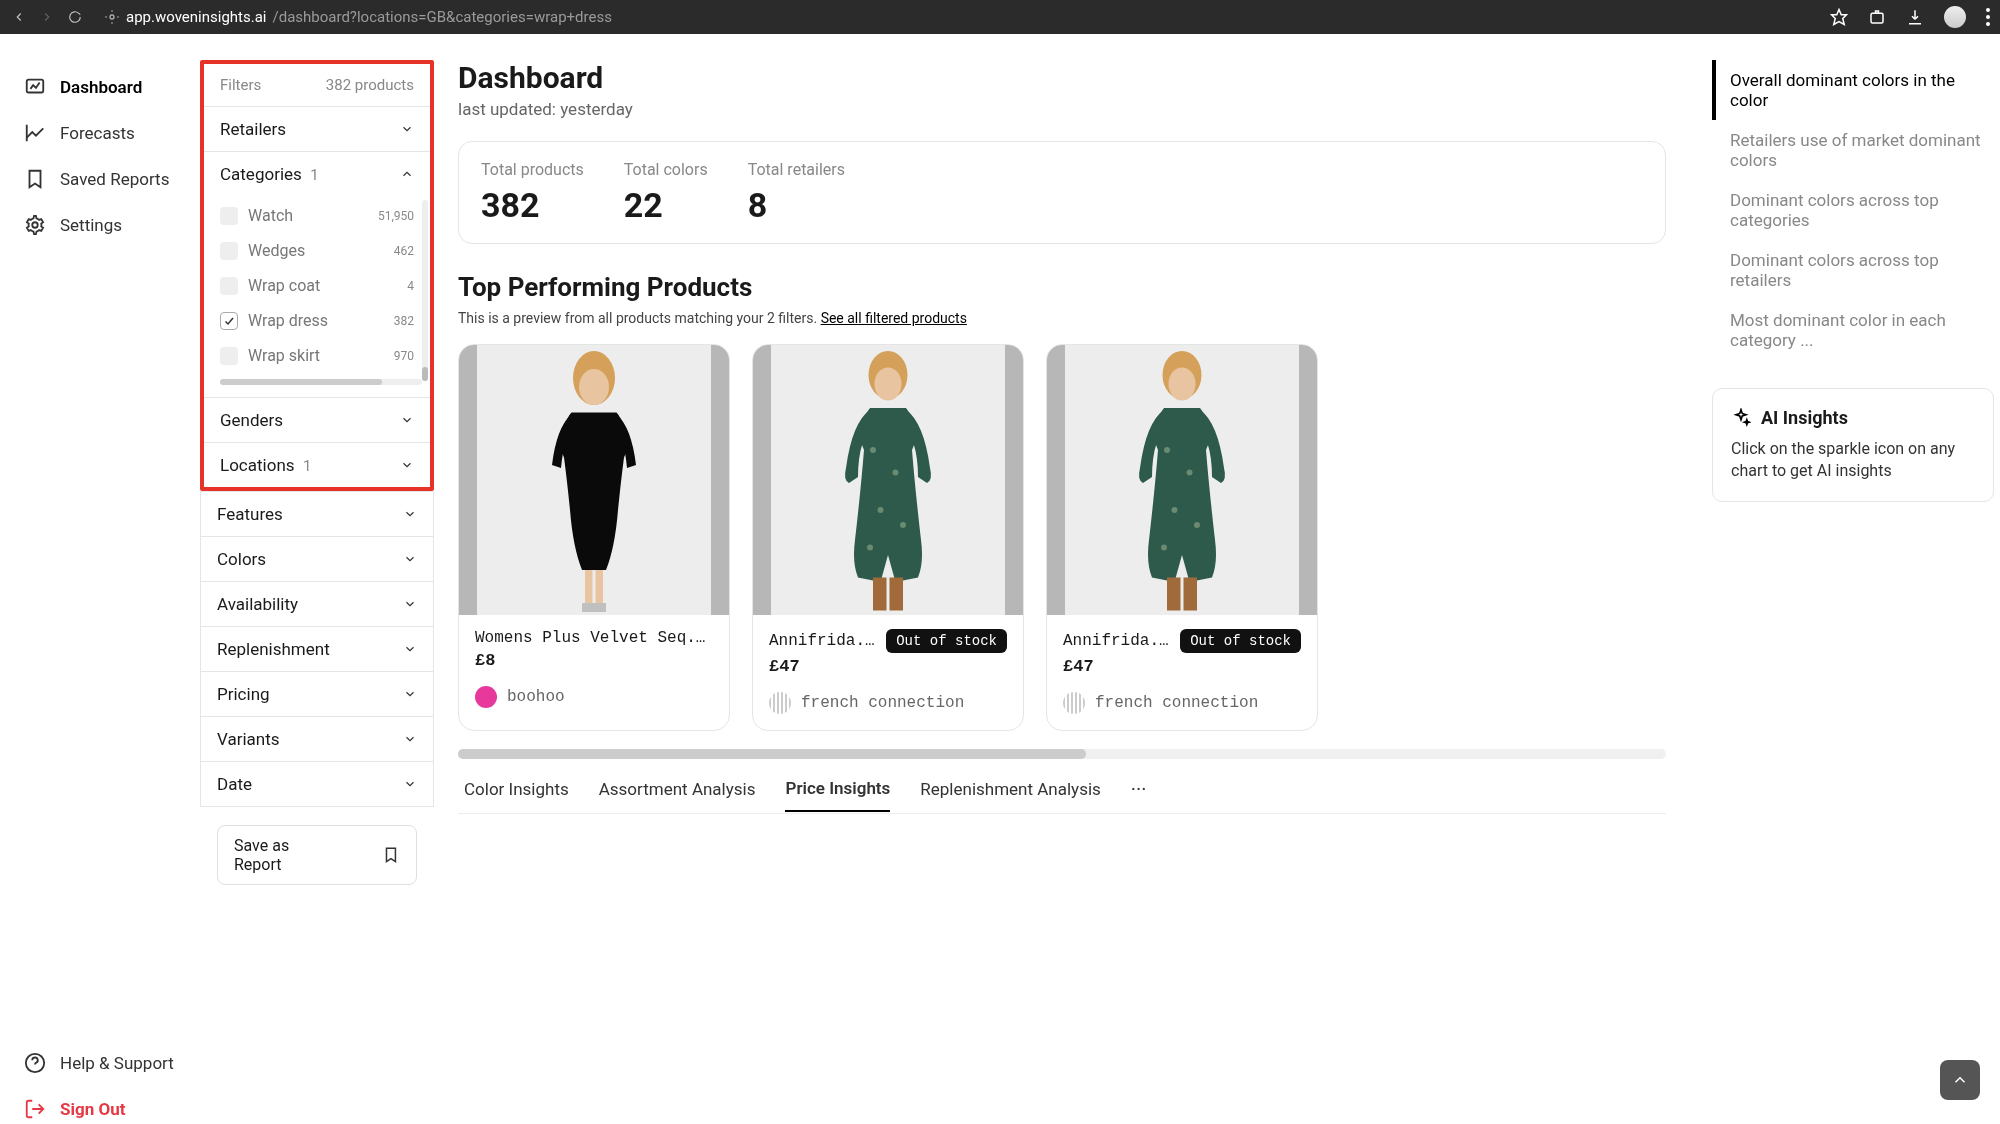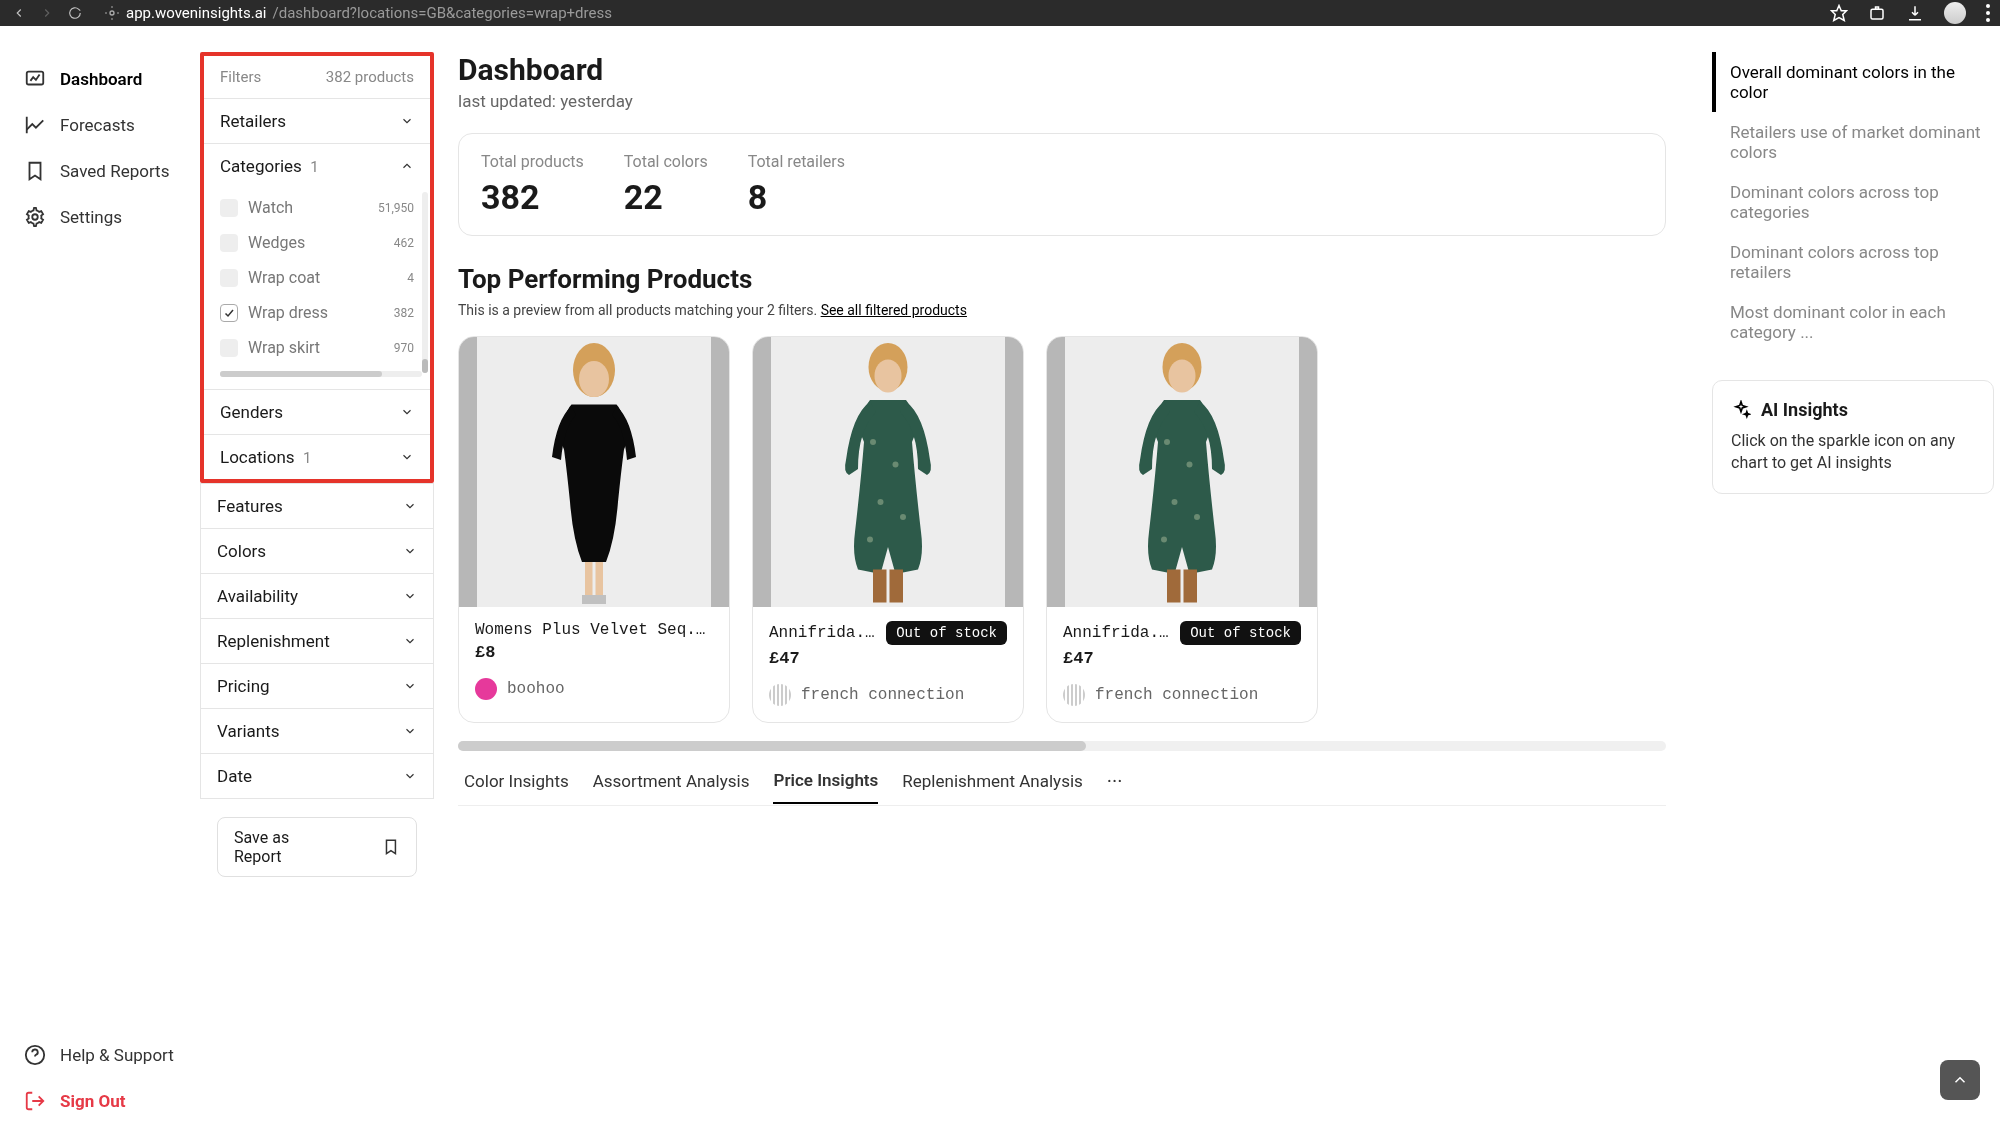--- a/index.html
+++ b/index.html
@@ -1,18 +1,18 @@
 <!DOCTYPE html>
 <html><head>
 <meta charset="utf-8">
 <style>
 * { box-sizing: border-box; margin: 0; padding: 0; }
 body { font-family: -apple-system, BlinkMacSystemFont, "Segoe UI", Roboto, sans-serif; background: #fff; color: #1a1a1a; width: 2000px; height: 1124px; overflow: hidden; }
 
-.browser-bar { background: #2b2b2b; height: 26px; display: flex; align-items: center; padding: 0 12px; color: #fff; font-size: 14px; position: relative; gap: 14px;}
+.browser-bar { background: #2b2b2b; height: 34px; display: flex; align-items: center; padding: 0 12px; color: #fff; font-size: 14px; position: relative; gap: 14px;}
 .browser-btn { width: 14px; height: 14px; opacity: .7; }
 .url { color: #fff; font-size: 15px; display:flex; align-items:center; gap:6px; margin-left: 8px;}
 .url .dim { color: #9a9a9a; }
 .browser-right { position: absolute; right: 10px; display:flex; gap: 20px; align-items:center;}
 .avatar-br { width: 22px; height: 22px; border-radius: 50%; background: linear-gradient(#eee,#ccc);}
 .dotsv { width:4px; display:flex; flex-direction:column; gap:3px;}
 .dotsv span{width:4px;height:4px;border-radius:50%;background:#fff;}
 
 .app { display: flex; height: calc(100% - 26px); }
 
@@ -67,21 +67,21 @@
 .badge { background:#111; color:#fff; font-size: 14px; padding: 4px 10px; border-radius: 6px; white-space:nowrap;}
 .price { font-weight:700; margin-top:4px; font-size:17px;}
 .retailer { display:flex; align-items:center; gap: 10px; margin-top: 16px; font-size:16px; color:#666;}
 .rdot { width: 22px; height:22px; border-radius:50%; }
 .rdot.boo { background:#e6399b;}
 .rdot.fc { background: repeating-linear-gradient(90deg,#ccc 0 2px,#fff 2px 4px);}
 
 .hscrollbar { height:10px; background:#f0f0f0; border-radius:5px; margin:18px 0 10px;}
 .hscrollbar .th{ width:52%; height:100%; background:#ccc; border-radius:5px;}
 
-.tabs { display:flex; gap: 24px; border-bottom:1px solid #eee; padding: 8px 6px 0; font-size:17px; align-items:center;}
+.tabs { display:flex; gap: 30px; border-bottom:1px solid #eee; padding: 8px 6px 0; font-size:17px; align-items:center;}
 .tab { padding-bottom: 12px; cursor:pointer; color:#333;}
 .tab.active { font-weight:600; border-bottom:2px solid #000;}
 .tab.more { font-size:20px; }
 
 .rightcol { width: 310px; padding: 26px 6px 0 22px;}
 .toc-item { padding: 10px 0 10px 16px; border-left: 2px solid transparent; font-size: 17px; color:#888; cursor:pointer;}
 .toc-item.active { border-left: 4px solid #000; color:#000; padding-left:14px;}
 .ai-box { margin-top: 28px; border:1px solid #e5e5e5; border-radius:10px; padding: 18px;}
 .ai-box .hd { display:flex; align-items:center; gap:10px; font-weight:700; font-size:18px; margin-bottom:10px;}
 .ai-box .txt { font-size:16px; color:#333; line-height:1.4;}

